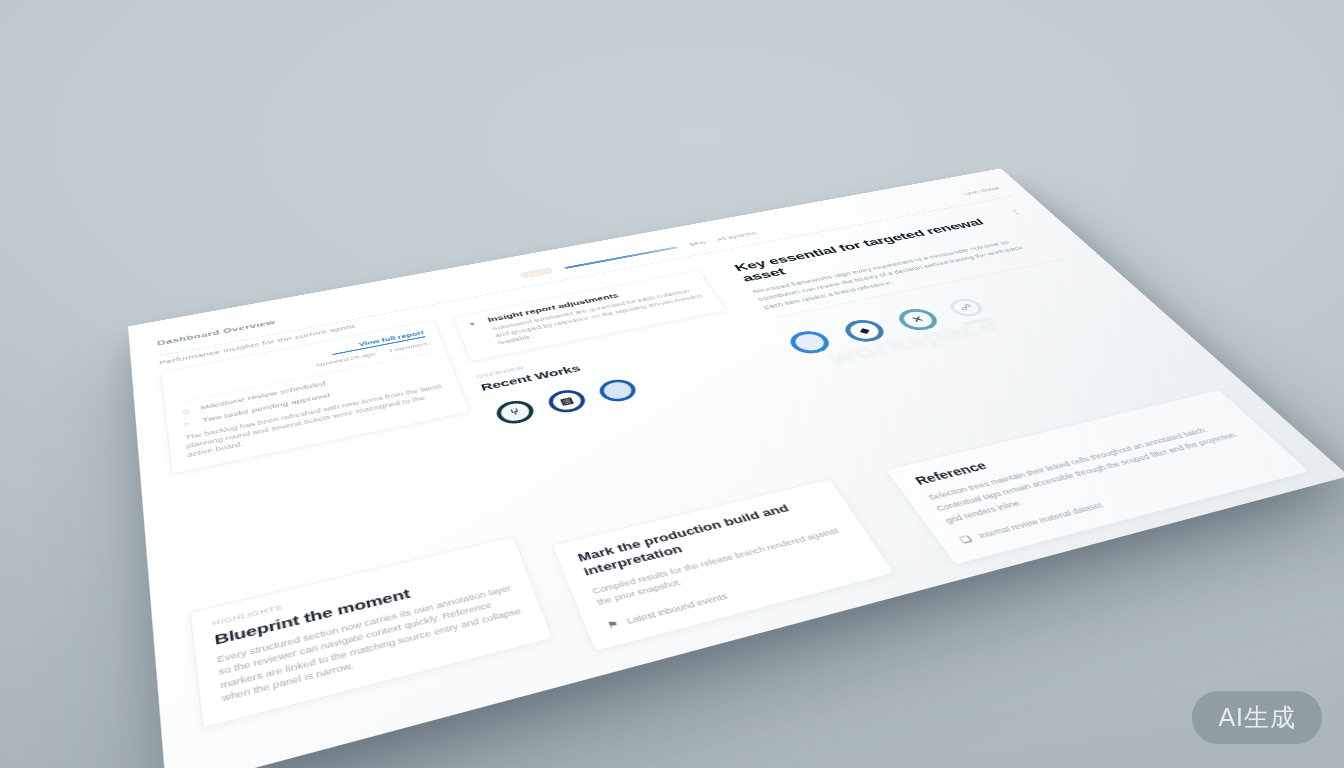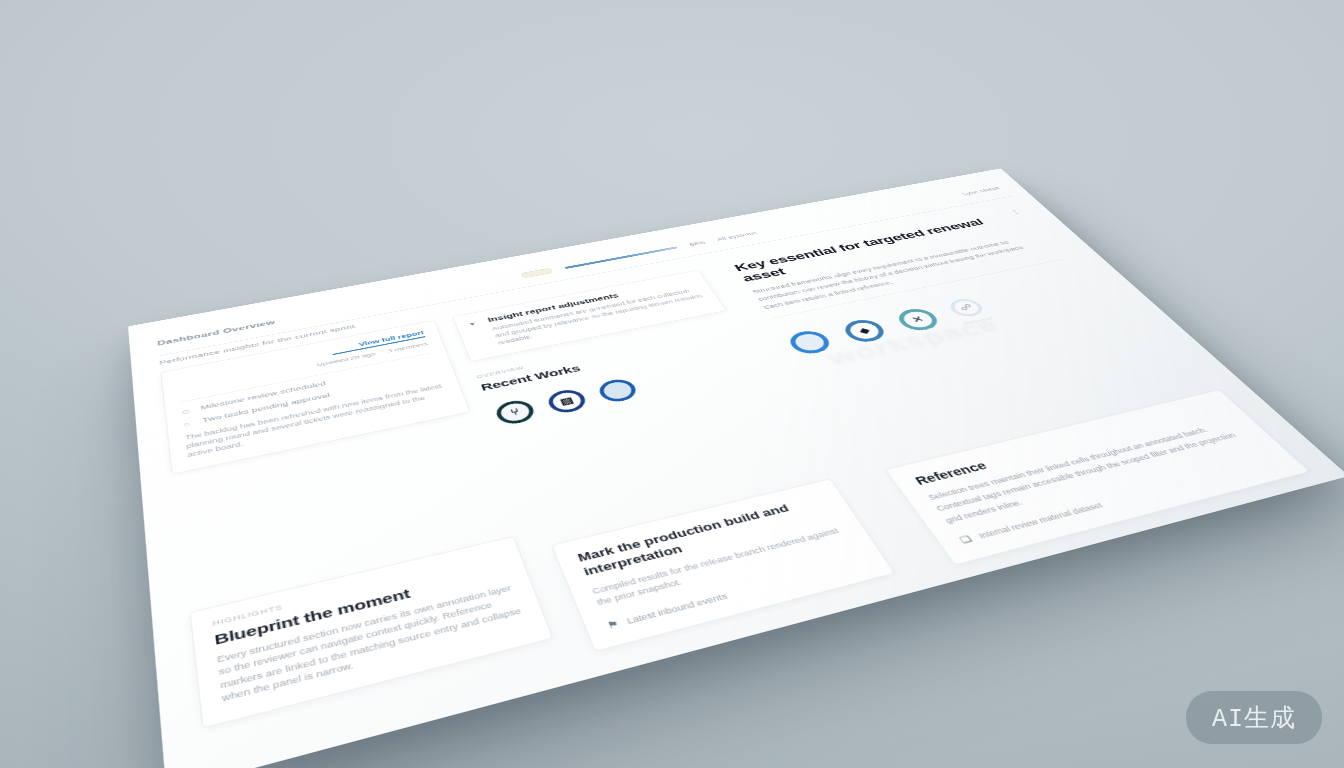--- a/index.html
+++ b/index.html
@@ -192,21 +192,21 @@
     filter: blur(2px); letter-spacing: 1px;
   }
 
   
   #ai-badge {
     position: absolute; right: 22px; bottom: 24px;
     padding: 10px 26px; border-radius: 26px;
     background: rgba(126,140,148,.62);
     color: #e9edef; font-size: 25px; letter-spacing: 1px;
     display: flex; align-items: center; justify-content: center;
-    font-family: Liberation Mono, monospace;
+    font-family: Liberation Sans, sans-serif;
   }
 </style>
 </head>
 <body>
 
 <div id="stage">
   <div id="sheet">
     <div class="app">
 
       <div class="topbar">

